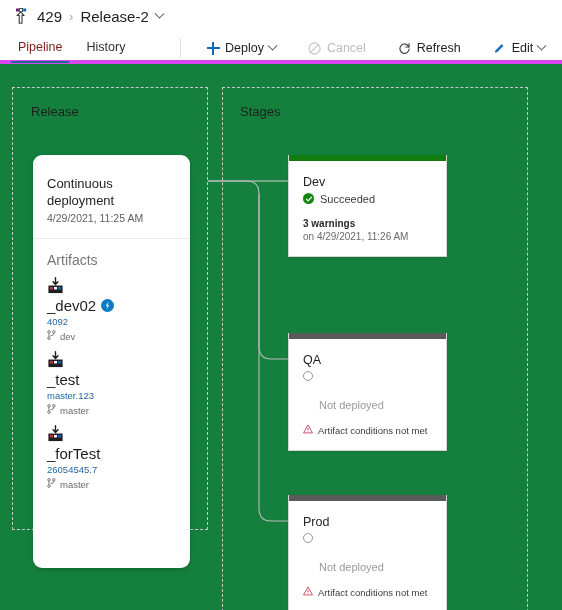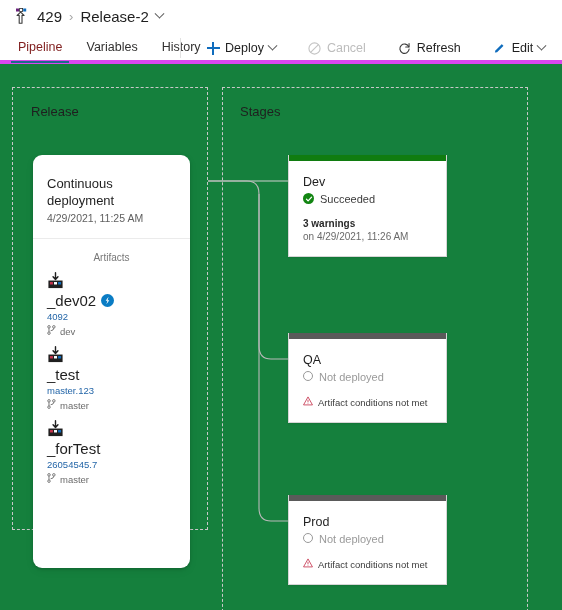--- a/index.html
+++ b/index.html
@@ -72,21 +72,21 @@
   .rc-head { padding: 20px 14px 0 14px; }
   .rc-name { font-size: 13px; color: #1f1f1f; line-height: 17px; }
   .rc-for { display: flex; align-items: center; gap: 4px; margin-top: 9px; font-size: 10.5px; color: #5f5f5f; }
   .avatar {
     width: 12px; height: 12px; border-radius: 50%; background: #52267d;
     color: #fff; font-size: 7.5px; line-height: 12px; text-align: center; font-weight: bold;
   }
   .rc-user { color: #1f1f1f; font-size: 10.5px; }
   .rc-date { margin-top: 3px; font-size: 10.5px; color: #5f5f5f; }
   .rc-divider { margin: 14px 0 0 0; height: 1px; background: #ebebeb; }
-  .rc-artifacts-label { padding: 13px 14px 0 14px; font-size: 10px; color: #777777; text-align: center; }
+  .rc-artifacts-label { padding: 13px 14px 0 14px; font-size: 14px; color: #777777; }
 
   .artifact { padding: 9px 14px 0 14px; }
   .art-icon-row { height: 19px; }
   .art-name-row { display: flex; align-items: center; gap: 5px; margin-top: 1px; }
   .art-name { font-size: 15px; color: #1f1f1f; }
   .trigger-badge {
     width: 13px; height: 13px; border-radius: 50%;
     background: #0a7cc4; display: inline-flex; align-items: center; justify-content: center;
   }
   .art-version { margin-top: 2px; font-size: 9.5px; color: #2466a8; }
@@ -96,21 +96,21 @@
   .stage {
     position: absolute; left: 288px; width: 159px; background: #ffffff;
     border: 1px solid #d6d6d6; border-top: none;
     box-shadow: 0 1px 2px rgba(0,0,0,.10);
   }
   .stage-bar { height: 6px; }
   .stage-body { padding: 13px 14px 14px 14px; }
   .stage-name { font-size: 12.5px; color: #1f1f1f; line-height: 16px; }
   .stage-status { display: flex; align-items: flex-start; gap: 6px; margin-top: 3px; font-size: 11px; }
   .st-ok { color: #3b3b3b; }
-  .st-none { color: #9a9a9a; }
+  .st-none { color: #9a9a9a; margin-top: 28px; }
   .dot-ok { width: 11px; height: 11px; border-radius: 50%; background: #128512; display: inline-flex; align-items: center; justify-content: center; }
   .dot-none { width: 10px; height: 10px; border-radius: 50%; border: 1.3px solid #999999; }
   .stage-meta { margin-top: 13px; }
   .stage-warn-count { font-size: 10px; color: #2b2b2b; font-weight: bold; }
   .stage-when { margin-top: 2px; font-size: 10px; color: #6a6a6a; }
   .stage-msg { display: flex; align-items: center; gap: 5px; margin-top: 13px; font-size: 9.5px; color: #3b3b3b; }
 
   #stage-dev { top: 91px; }
   #stage-qa { top: 269px; }
   #stage-prod { top: 431px; }
@@ -138,23 +138,20 @@
       <span class="bc-name">Release-2</span>
       <span class="chev small"></span>
     </div>
 
     <div class="tabsrow">
       <div class="tabs">
         <div class="tab active">
           <span>Pipeline</span>
         </div>
         <div class="tab">
-          <span>Variables</span>
-        </div>
-        <div class="tab">
           <span>History</span>
         </div>
       </div>
 
       <div class="tdivider"></div>
 
       <div class="toolbar">
 
         <div class="tb">
           <span class="glyph">

